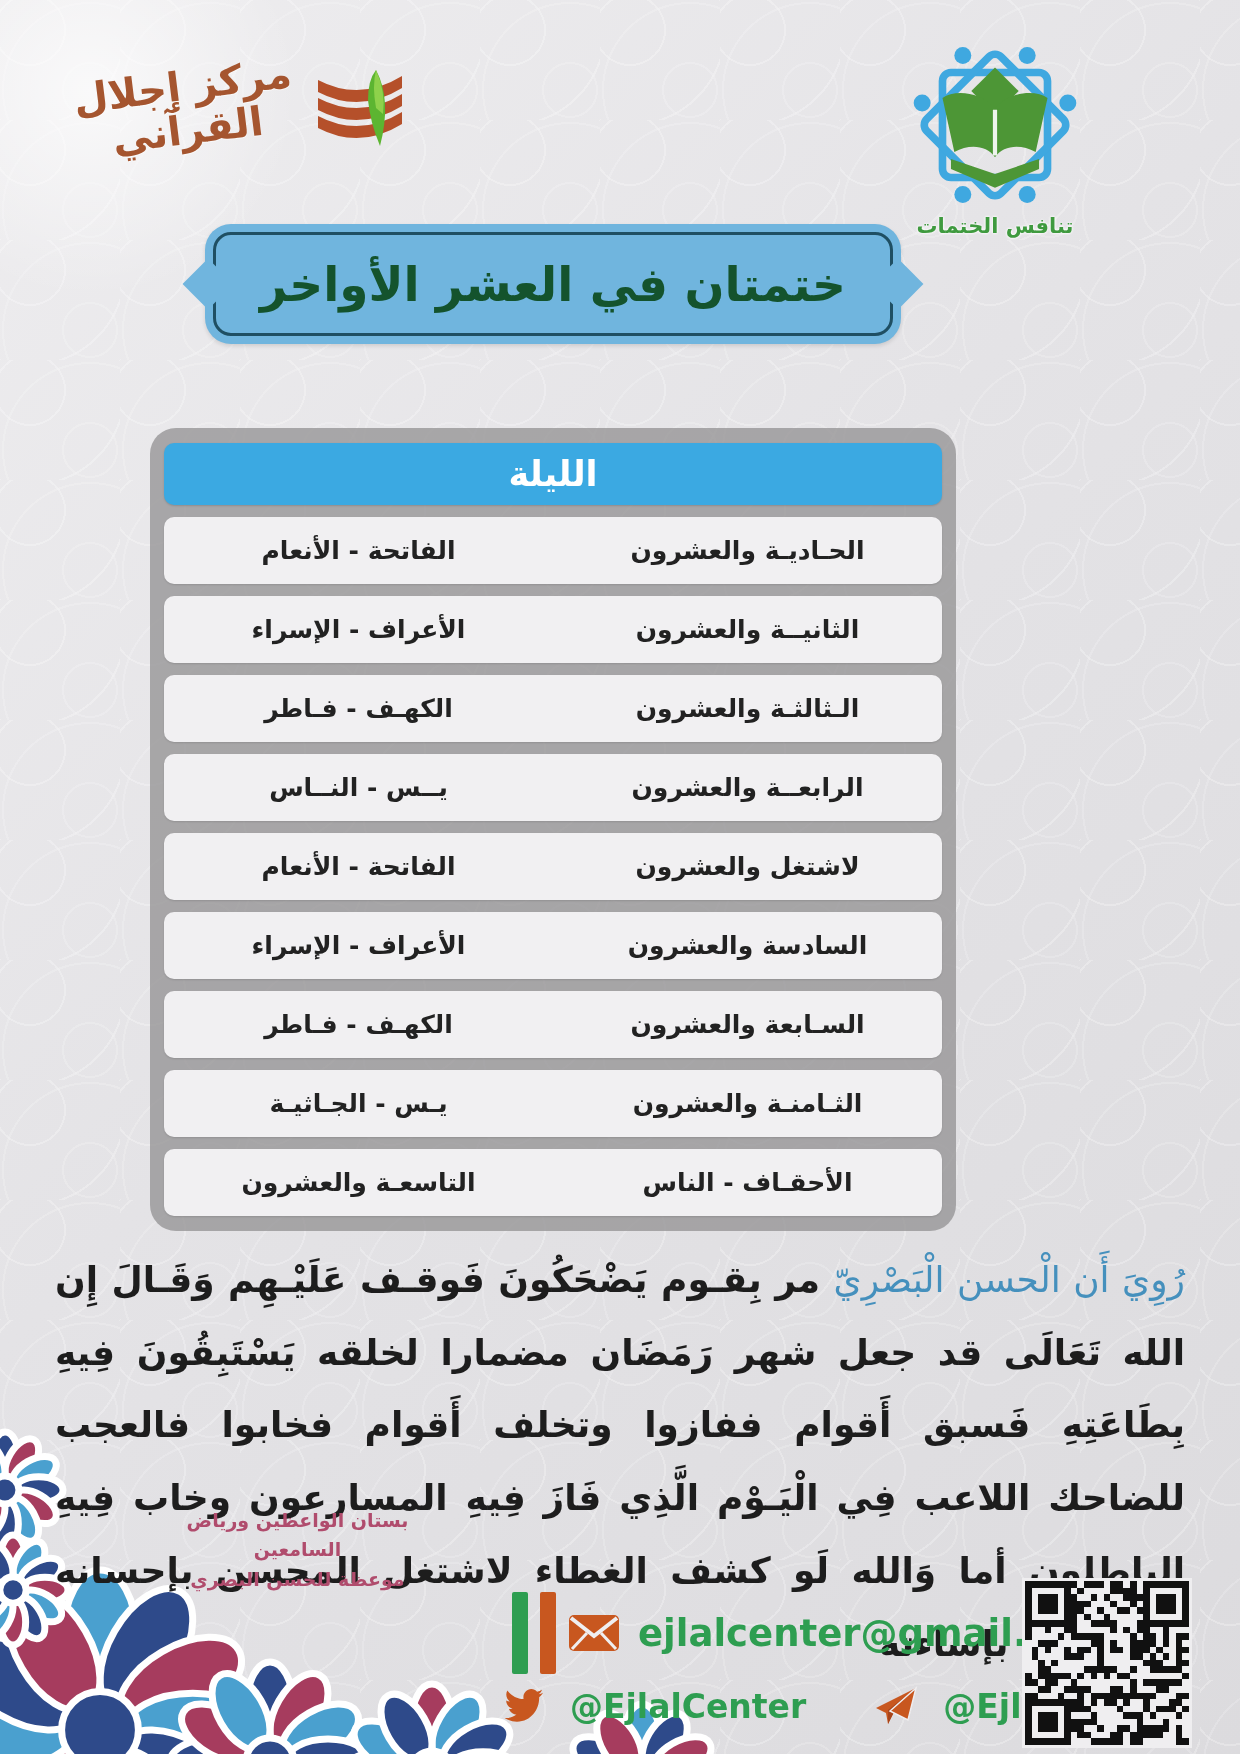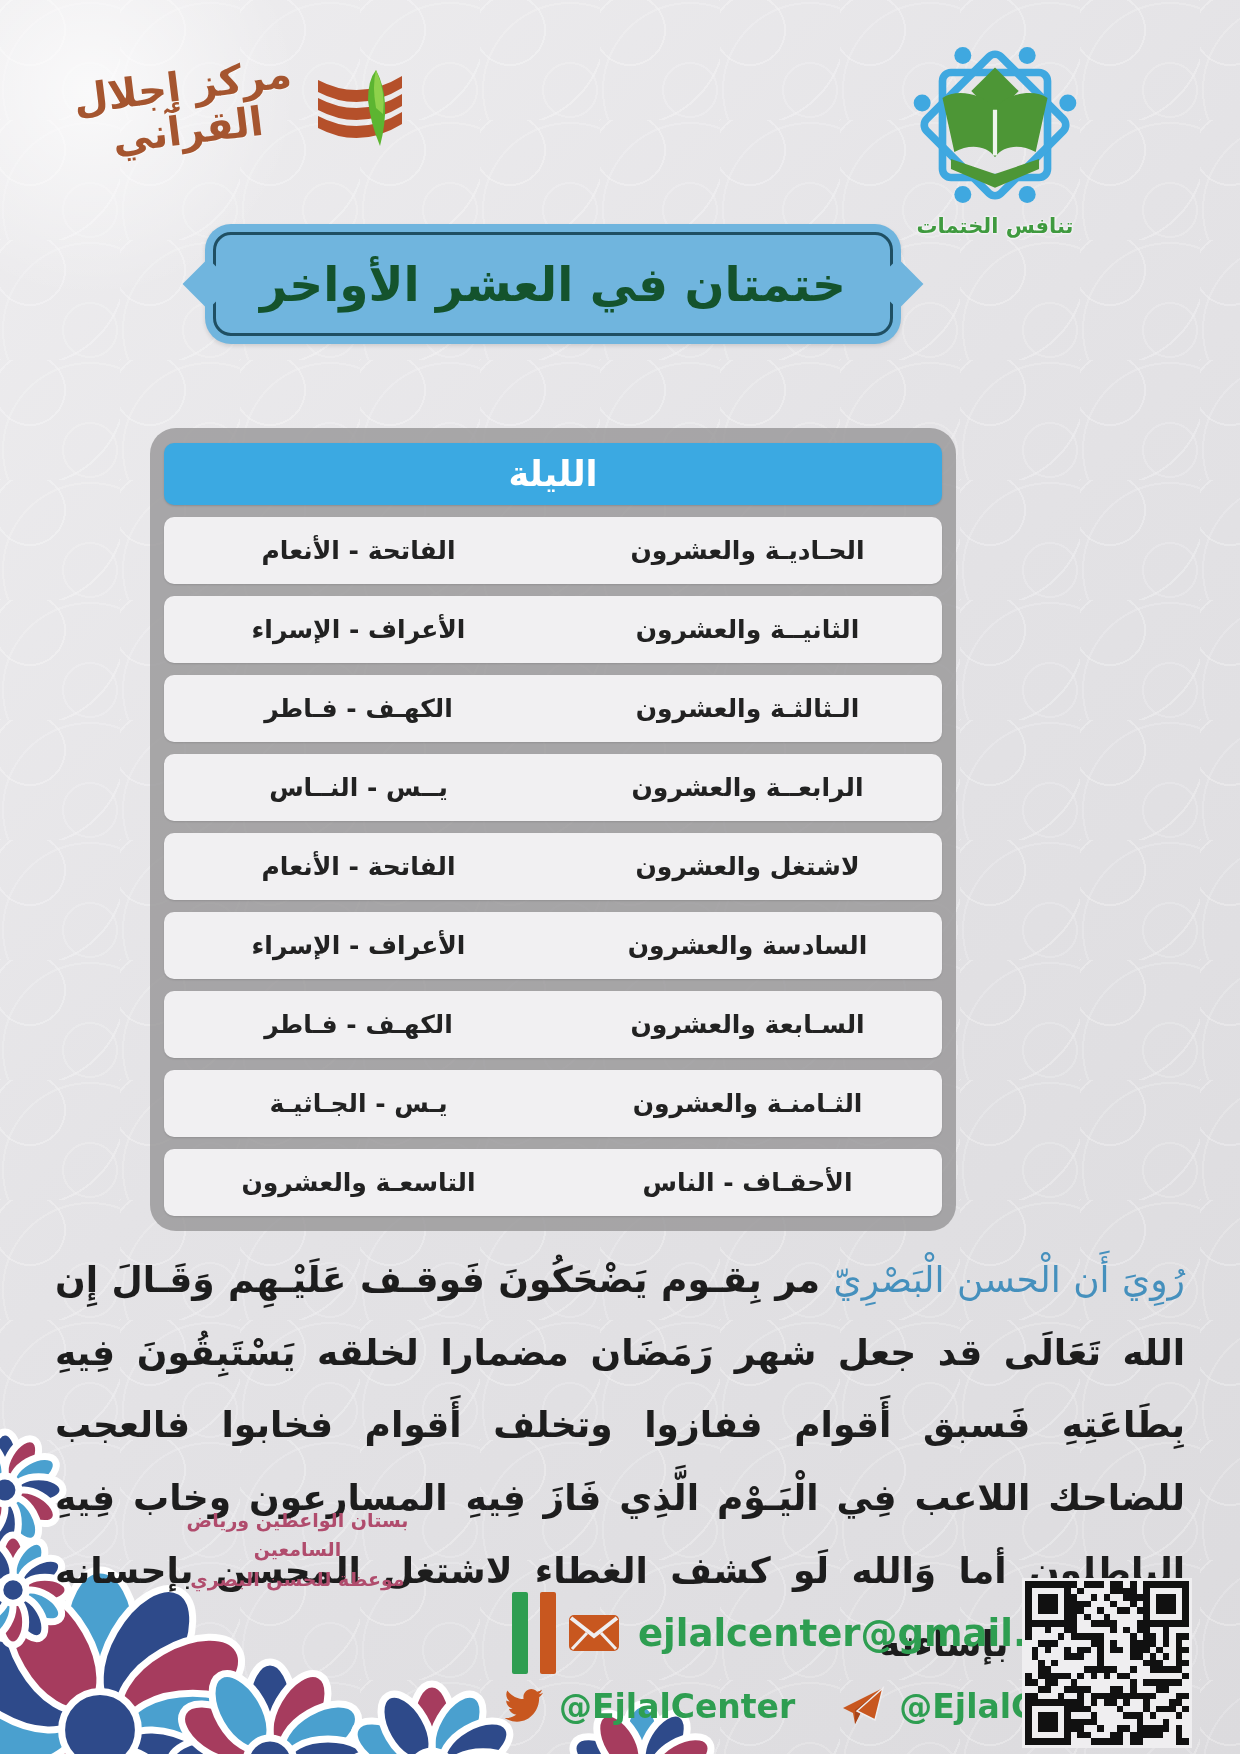--- a/index.html
+++ b/index.html
@@ -53,21 +53,21 @@
   
   .source{position:absolute;left:165px;top:1506px;width:265px;text-align:center;color:#b04c6d;
     font-size:19px;font-weight:bold;direction:rtl;line-height:1.55;z-index:3;}
 
   
   .email-row{position:absolute;left:512px;top:1592px;display:flex;align-items:center;gap:12px;z-index:3;}
   .bar{width:16px;height:82px;border-radius:2px;display:inline-block;}
   .bar.green{background:#2e9e51;}
   .bar.orange{background:#c8571f;}
   .email-row a{color:#2e9e51;font-size:37px;font-weight:600;text-decoration:none;margin-left:6px;}
-  .social-row{position:absolute;left:505px;top:1686px;display:flex;align-items:center;gap:14px;z-index:3;}
+  .social-row{position:absolute;left:505px;top:1686px;display:flex;align-items:center;gap:25px;z-index:3;}
   .social-row a{color:#2e9e51;font-size:33px;font-weight:bold;text-decoration:none;}
   .social-row .gap{width:18px;}
 
   
   .qr{position:absolute;left:1022px;top:1578px;width:170px;height:170px;z-index:3;
     display:grid;grid-template-columns:repeat(25,1fr);grid-template-rows:repeat(25,1fr);
     background:#efeef0;padding:3px;box-sizing:border-box;}
   .qr div.on{background:#111;}
 
   .flowers{position:absolute;left:0;top:0;z-index:2;pointer-events:none;}

